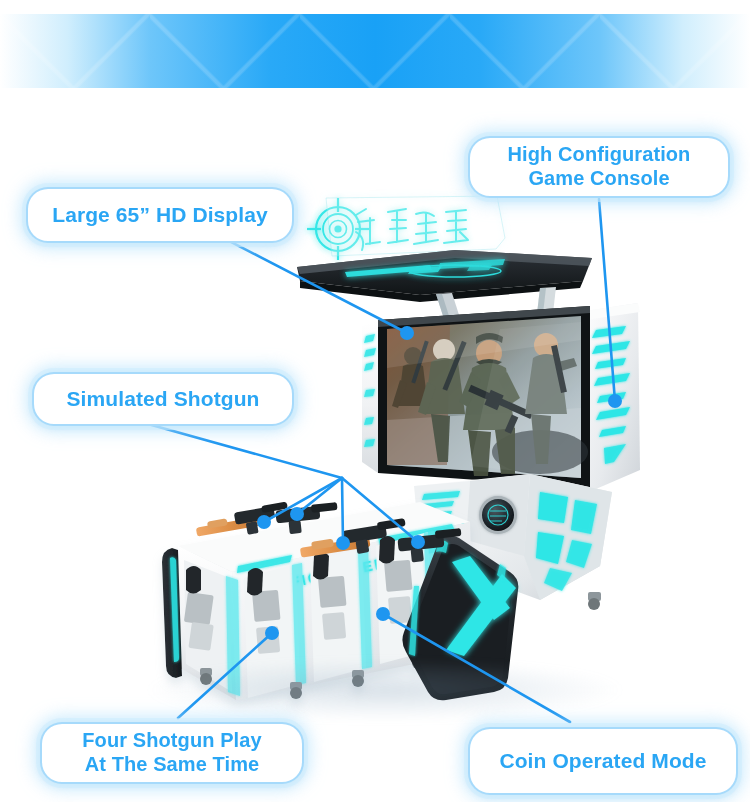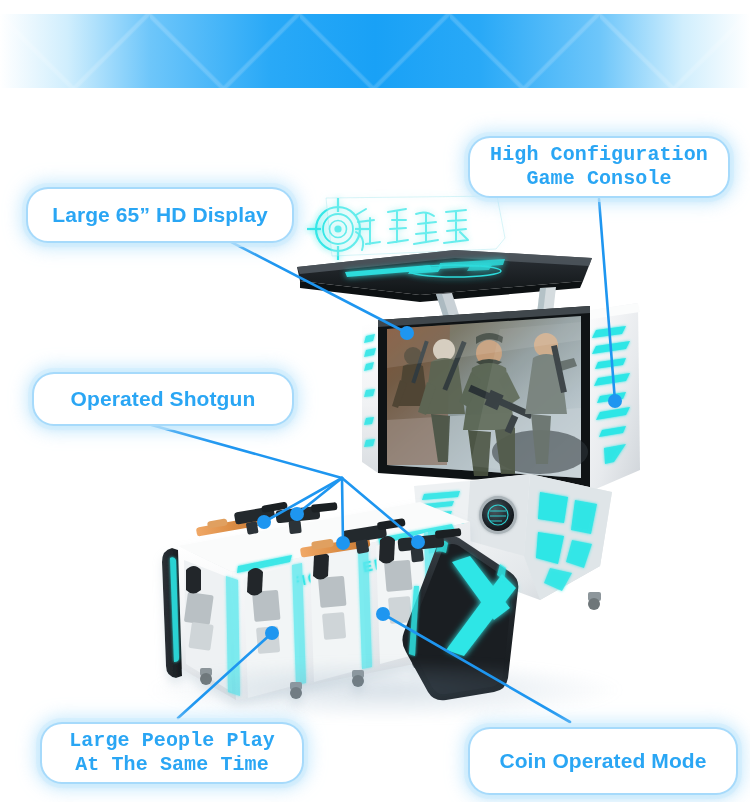--- a/index.html
+++ b/index.html
@@ -69,21 +69,21 @@
     z-index:20;
   }
   .callout-text {
     color:#2aa6f4;
     font-weight:bold;
     line-height:1.18;
     white-space:pre-line;
     letter-spacing:.1px;
   }
   .c-lg  .callout-text { font-size:21px; }
-  .c-md  .callout-text { font-size:20px;font-family:Liberation Mono, monospace; }
+  .c-md  .callout-text { font-size:20px; }
 
   #callout-display  { left:26px;  top:142px; width:268px; height:56px;margin-top:45px; }
   #callout-console  { left:468px; top:136px; width:262px; height:62px; }
   #callout-shotgun  { left:32px;  top:372px; width:262px; height:54px; }
   #callout-fourplay { left:40px;  top:722px; width:264px; height:62px; }
   #callout-coin     { left:468px; top:727px; width:270px; height:68px; }
 
   
   .leaders { position:absolute; inset:0; z-index:15; pointer-events:none; }
 
@@ -488,25 +488,25 @@
   <div class="callout c-lg" id="callout-display">
     <span class="callout-text">Large 65” HD Display</span>
   </div>
 
   <div class="callout c-md" id="callout-console">
     <span class="callout-text">High Configuration
 Game Console</span>
   </div>
 
   <div class="callout c-lg" id="callout-shotgun">
-    <span class="callout-text">Operated Shotgun</span>
+    <span class="callout-text">Simulated Shotgun</span>
   </div>
 
   <div class="callout c-md" id="callout-fourplay">
-    <span class="callout-text">Large People Play
+    <span class="callout-text">Four Shotgun Play
 At The Same Time</span>
   </div>
 
   <div class="callout c-lg" id="callout-coin">
     <span class="callout-text">Coin Operated Mode</span>
   </div>
 
 </div>
 
 </body></html>

